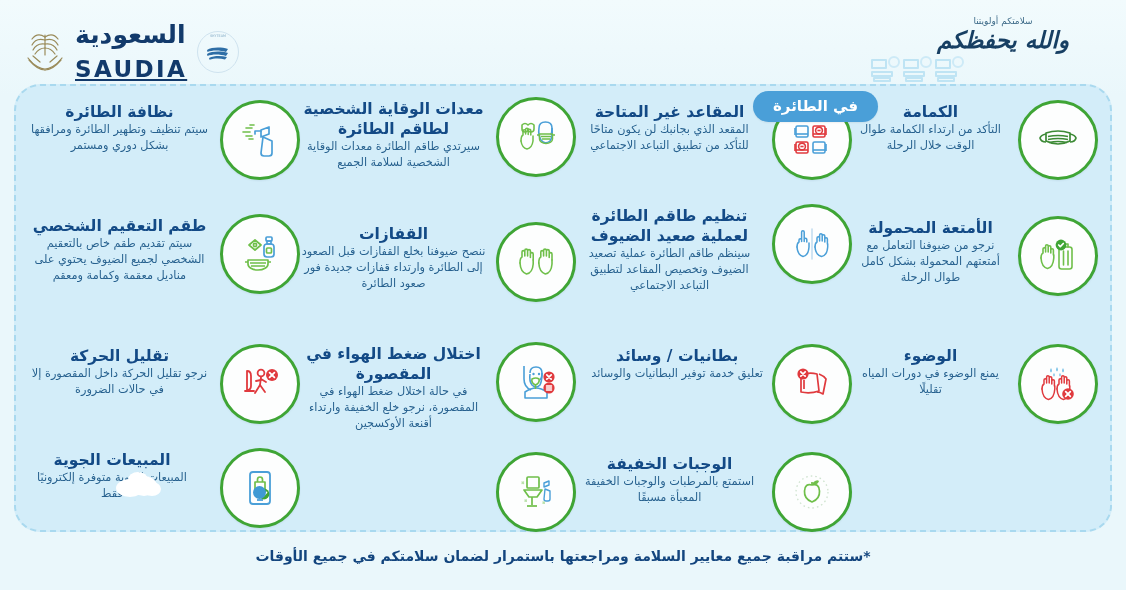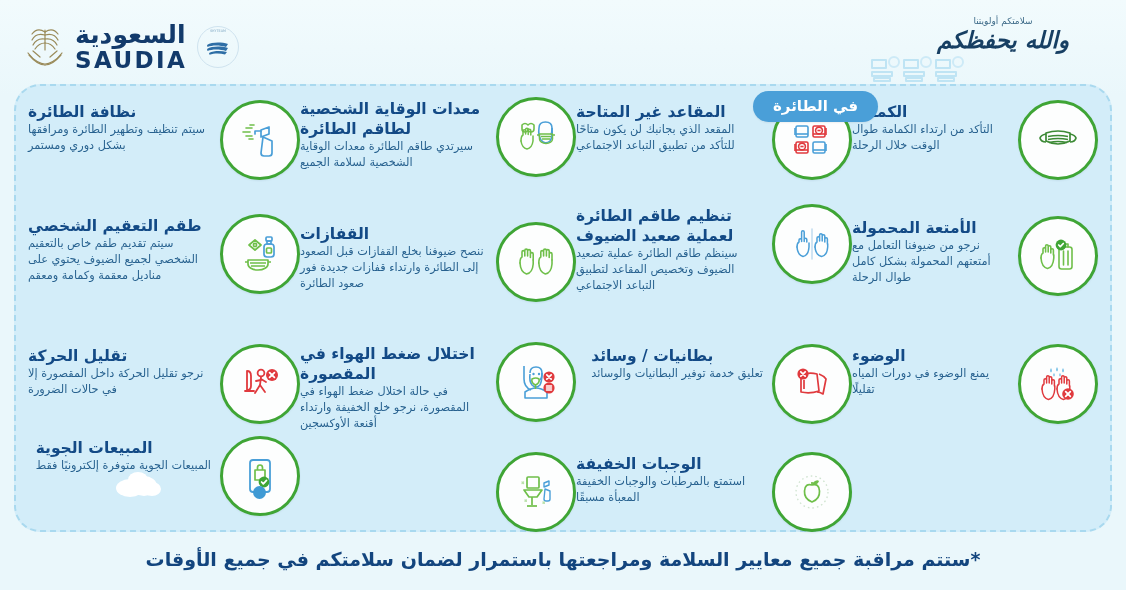--- a/index.html
+++ b/index.html
@@ -23,28 +23,28 @@
   .header {
     position: absolute; top: 0; left: 0; width: 1126px; height: 92px;
     z-index: 6;
   }
   .logo-block {
     position: absolute; left: 24px; top: 22px;
     display: flex; align-items: center; gap: 9px;
     direction: ltr;
   }
   .palm-emblem { width: 42px; height: 46px; }
-  .logo-words { display: flex; flex-direction: column; align-items: flex-start; }
+  .logo-words { display: flex; flex-direction: column; align-items: flex-start; gap: 9px; }
   .logo-ar {
     font-size: 25px; font-weight: 700; color: #123a6b;
     letter-spacing: .5px; line-height: 1.0; direction: rtl;
   }
   .logo-en {
     font-size: 23px; font-weight: 700; color: #123a6b;
-    letter-spacing: 2.4px; line-height: 1.05; margin-top: 1px;
+    letter-spacing: 2.4px; line-height: 1.05; margin-top: 1px; text-decoration: underline;
   }
   .skyteam { width: 44px; height: 44px; margin-right: 2px; }
 
   .calligraphy {
     position: absolute; right: 18px; top: 16px;
     width: 210px; height: 62px;
     text-align: center;
   }
   .calli-small {
     font-size: 9px; color: #1b4f72; letter-spacing: .3px;
@@ -109,35 +109,35 @@
   }
   .icon-circle {
     flex: 0 0 auto;
     width: 80px; height: 80px; border-radius: 50%;
     background: #fdfefe;
     border: 3px solid #3fa535;
     display: flex; align-items: center; justify-content: center;
     box-shadow: 0 1px 2px rgba(20,60,90,.07);
   }
   .icon-circle svg { display: block; }
-  .texts { text-align: left; padding-top: 2px; }
+  .texts { text-align: center; padding-top: 2px; }
   .ttl {
     color: #134a86; font-weight: 700; font-size: 15.5px;
     line-height: 1.22; margin-bottom: 3px; letter-spacing: -.1px;
   }
   .dsc {
     color: #1e5a8a; font-size: 11.3px; line-height: 1.42;
     opacity: .95;
   }
 
   
   .footnote {
     position: absolute; left: 0; top: 548px; width: 1126px;
     text-align: center;
-    color: #13457e; font-size: 19px; font-weight: 700;
+    color: #13457e; font-size: 14px; font-weight: 700;
     letter-spacing: .1px;
   }
 </style>
 </head>
 <body>
 
 <div class="top-wash"></div>
 
 <div class="header">
 
@@ -286,21 +286,21 @@
             <path d="M32.6 11.6 l4.8 4.8 M37.4 11.6 l-4.8 4.8" stroke="#fff" stroke-width="1.8" stroke-linecap="round"></path>
           </g>
         </svg>
       </span>
       <span class="texts">
         <span class="ttl">تقليل الحركة</span>
         <div class="dsc">نرجو تقليل الحركة داخل المقصورة إلا في حالات الضرورة</div>
       </span>
     </div>
 
-    <div class="item" style="top:342px; width:272px;">
+    <div class="item" style="top:354px; width:272px;gap:24px;">
       <span class="icon-circle">
         <svg viewBox="0 0 46 46" width="46" height="46">
           <g fill="none" stroke="#4a9fd8" stroke-width="1.8" stroke-linejoin="round">
             <rect x="13" y="7" width="20" height="32" rx="3"></rect>
             <path d="M20 35 h6"></path>
           </g>
           <g fill="none" stroke="#6fbf4a" stroke-width="1.7" stroke-linejoin="round">
             <path d="M18 17 h10 v10 h-10 z"></path>
             <path d="M20.5 17 v-2.5 a2.5 2.5 0 0 1 5 0 v2.5"></path>
           </g>

